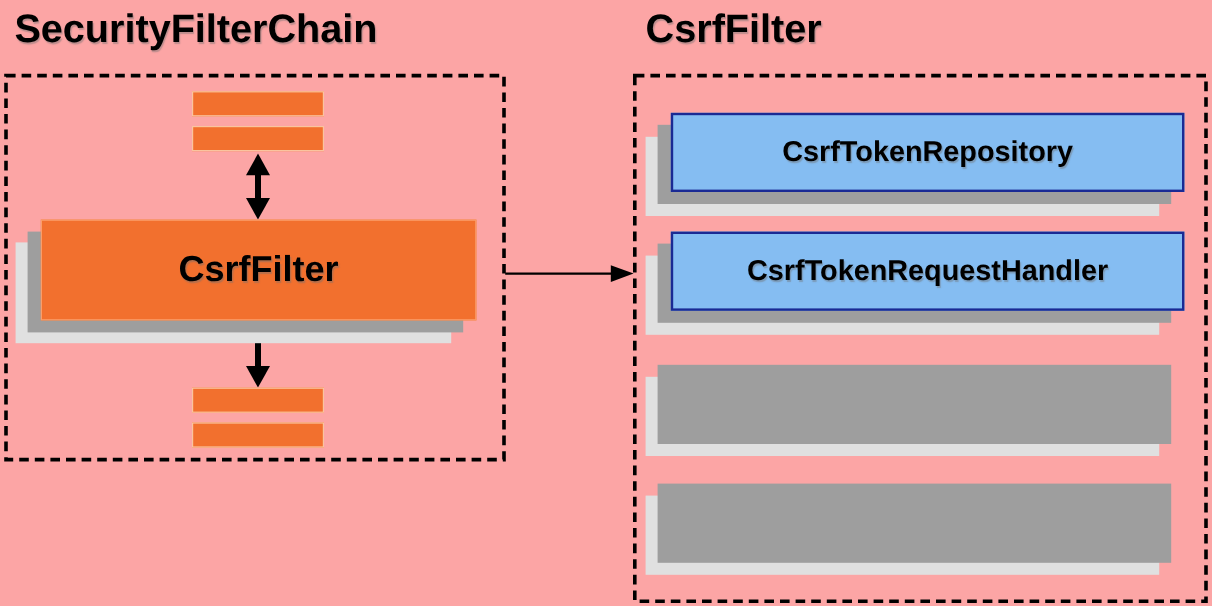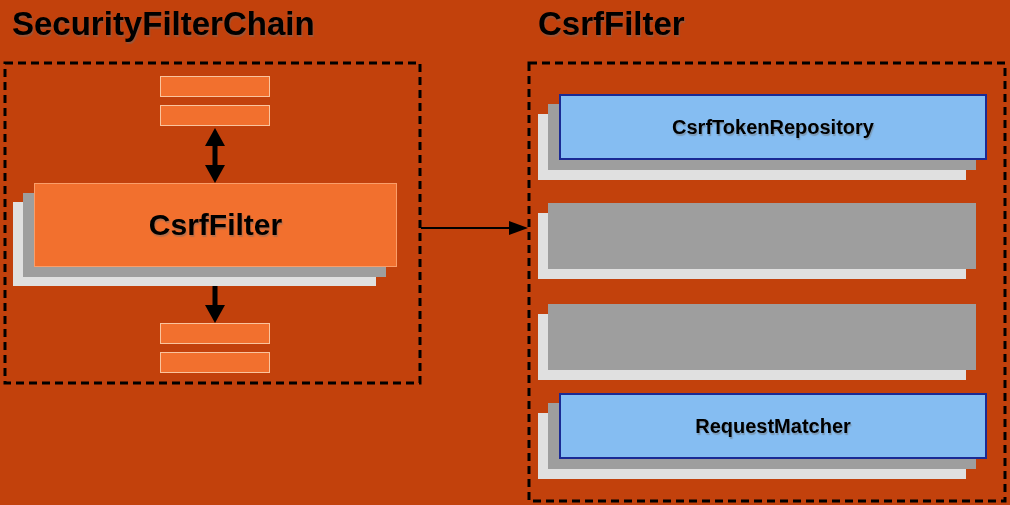--- a/index.html
+++ b/index.html
@@ -5,21 +5,21 @@
   html, body {
     margin: 0;
     padding: 0;
     background: #ffffff;
     font-family: "Liberation Sans", sans-serif;
   }
   #canvas {
     position: relative;
     width: 1010px;
     height: 505px;
-    background: #c2410c;
+    background: #fca5a5;
     overflow: hidden;
   }
   #lines {
     position: absolute;
     left: 0; top: 0;
     z-index: 1;
   }
   .title {
     position: absolute;
     z-index: 4;
@@ -89,21 +89,21 @@
     display: flex;
     align-items: center;
     justify-content: center;
   }
   .comp-sd { left: 548px; width: 428px; height: 66px; }
   .comp-sl { left: 538px; width: 428px; height: 66px; }
   .t1 { top: 94px; }  .t1-sd { top: 104px; } .t1-sl { top: 114px; }
   .t2 { top: 193px; } .t2-sd { top: 203px; } .t2-sl { top: 213px; }
   .t3 { top: 294px; } .t3-sd { top: 304px; } .t3-sl { top: 314px; }
   .t4 { top: 393px; } .t4-sd { top: 403px; } .t4-sl { top: 413px; }
-  .comp .node-label { font-size: 20px; }
+  .comp .node-label { font-size: 24px; }
 </style>
 </head>
 <body>
 
 <div id="canvas">
 
   <svg id="lines" width="1010" height="505">
     <rect x="5" y="63" width="415" height="320" fill="none" stroke="#000000" stroke-width="3" stroke-dasharray="8 5"></rect>
     <rect x="529" y="63" width="476" height="438" fill="none" stroke="#000000" stroke-width="3" stroke-dasharray="8 5"></rect>
 
@@ -140,23 +140,23 @@
   </div>
 
   <div class="shadow-light comp-sl t1-sl"></div>
   <div class="shadow-dark comp-sd t1-sd"></div>
   <div class="comp t1">
     <span class="node-label">CsrfTokenRepository</span>
   </div>
 
   <div class="shadow-light comp-sl t2-sl"></div>
   <div class="shadow-dark comp-sd t2-sd"></div>
+  <div class="comp t2">
+    <span class="node-label">CsrfTokenRequestHandler</span>
+  </div>
 
   <div class="shadow-light comp-sl t3-sl"></div>
   <div class="shadow-dark comp-sd t3-sd"></div>
 
   <div class="shadow-light comp-sl t4-sl"></div>
   <div class="shadow-dark comp-sd t4-sd"></div>
-  <div class="comp t4">
-    <span class="node-label">RequestMatcher</span>
-  </div>
 
 </div>
 
 </body></html>

